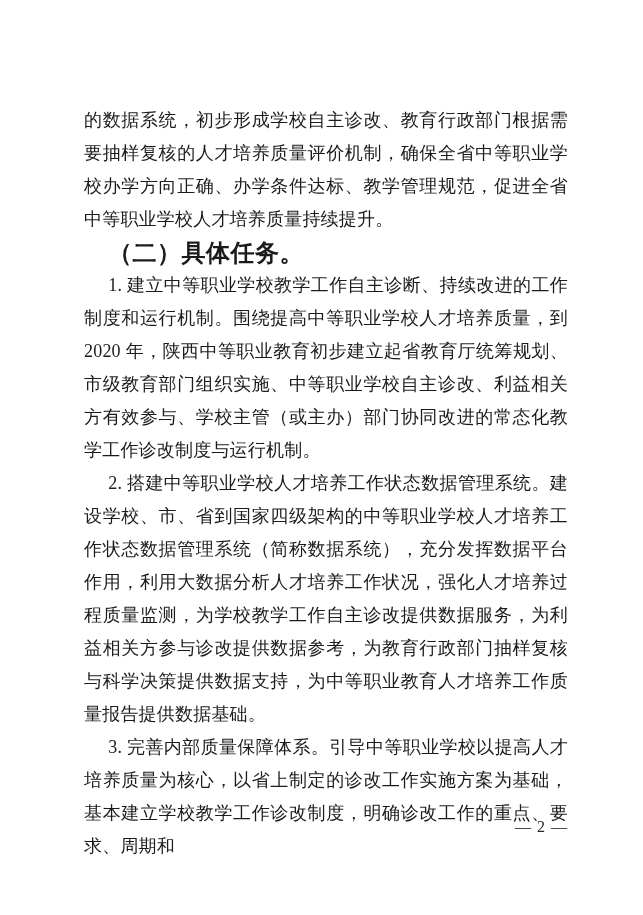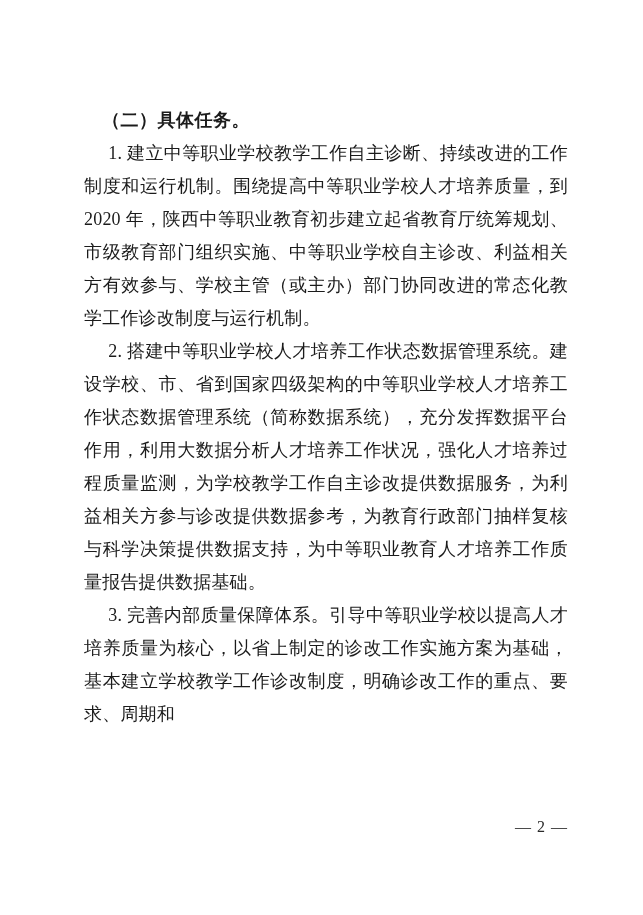--- a/index.html
+++ b/index.html
@@ -32,21 +32,21 @@
     letter-spacing: 0.2px;
   }
   .para.continuation {
     text-indent: 0;
   }
   .para.indent {
     text-indent: 1.35em;
   }
   .section-heading {
     margin: 0;
-    font-size: 18px;
+    font-size: 24px;
     line-height: 33px;
     font-weight: bold;
     font-family: "Liberation Sans", "DejaVu Sans", sans-serif;
     text-indent: 1em;
     letter-spacing: 0.5px;
   }
   .footer {
     position: absolute;
     top: 817px;
     right: 75px;
@@ -55,19 +55,20 @@
     letter-spacing: 1px;
     color: #2a2a2a;
     font-family: "Liberation Serif", "DejaVu Serif", serif;
   }
 </style>
 </head>
 <body>
 
 <div class="page">
   <div class="content">
+    <p class="para continuation">的数据系统，初步形成学校自主诊改、教育行政部门根据需要抽样复核的人才培养质量评价机制，确保全省中等职业学校办学方向正确、办学条件达标、教学管理规范，促进全省中等职业学校人才培养质量持续提升。</p>
     <p class="section-heading">（二）具体任务。</p>
     <p class="para indent">1. 建立中等职业学校教学工作自主诊断、持续改进的工作制度和运行机制。围绕提高中等职业学校人才培养质量，到 2020 年，陕西中等职业教育初步建立起省教育厅统筹规划、市级教育部门组织实施、中等职业学校自主诊改、利益相关方有效参与、学校主管（或主办）部门协同改进的常态化教学工作诊改制度与运行机制。</p>
     <p class="para indent">2. 搭建中等职业学校人才培养工作状态数据管理系统。建设学校、市、省到国家四级架构的中等职业学校人才培养工作状态数据管理系统（简称数据系统），充分发挥数据平台作用，利用大数据分析人才培养工作状况，强化人才培养过程质量监测，为学校教学工作自主诊改提供数据服务，为利益相关方参与诊改提供数据参考，为教育行政部门抽样复核与科学决策提供数据支持，为中等职业教育人才培养工作质量报告提供数据基础。</p>
     <p class="para indent">3. 完善内部质量保障体系。引导中等职业学校以提高人才培养质量为核心，以省上制定的诊改工作实施方案为基础，基本建立学校教学工作诊改制度，明确诊改工作的重点、要求、周期和</p>
   </div>
   <div class="footer">— 2 —</div>
 </div>
 
 </body></html>

